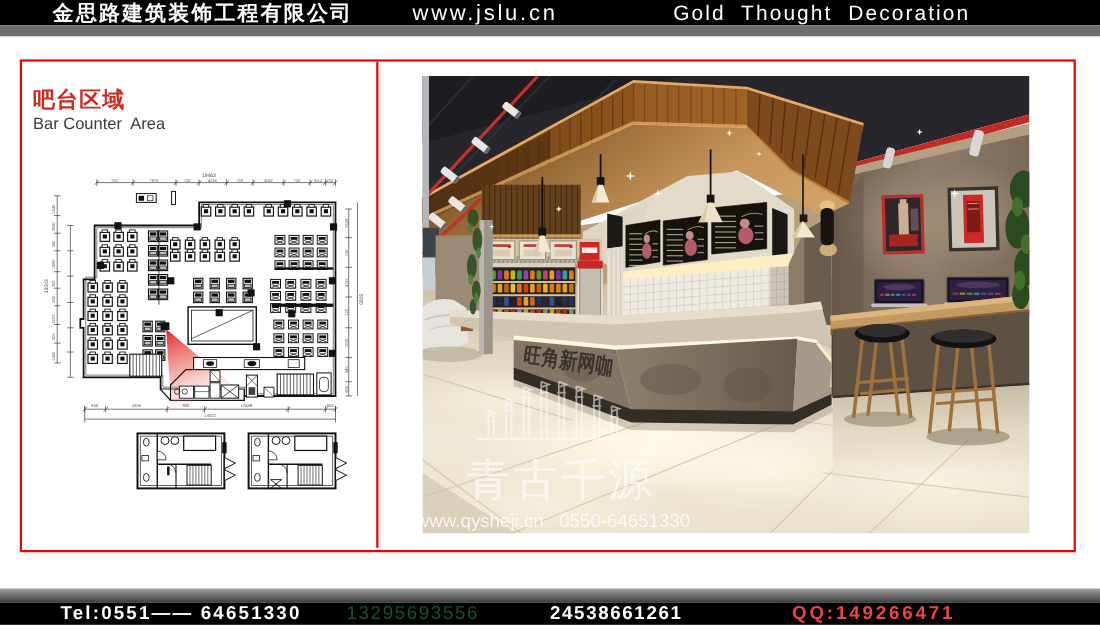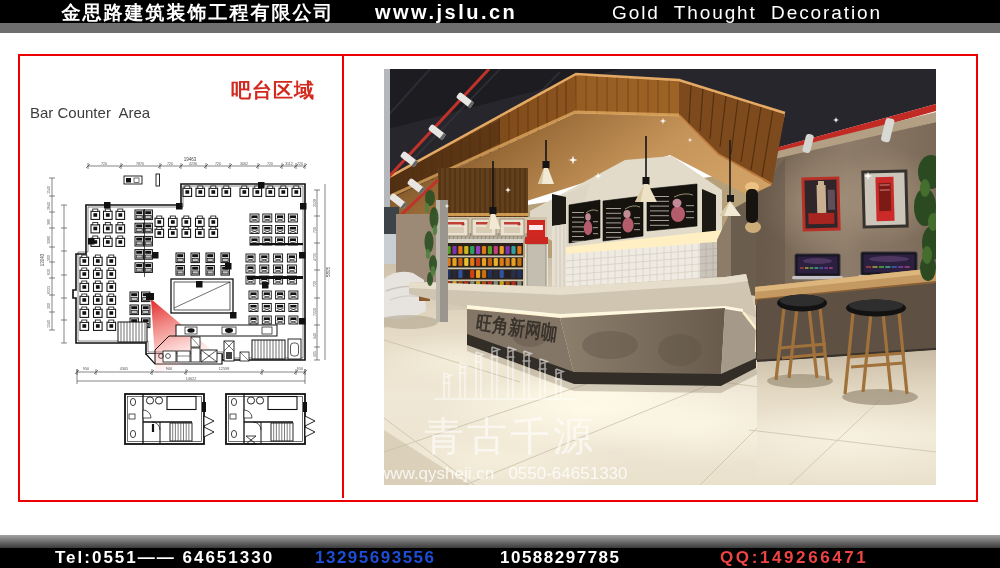--- a/index.html
+++ b/index.html
@@ -4,33 +4,33 @@
 <style>
   html,body{margin:0;padding:0;width:1000px;height:568px;background:#ffffff;overflow:hidden;
     font-family:"Liberation Sans", sans-serif;}
   .abs{position:absolute;}
 </style>
 </head>
 <body>
 
 <div class="abs" style="left:0;top:0;width:1000px;height:23px;background:#000;"></div>
 
-<div class="abs" style="left:48px;top:2px;width:300px;height:21px;color:#fff;font-weight:bold;font-size:19px;letter-spacing:2px;line-height:22px;text-align:center;">金思路建筑装饰工程有限公司</div>
-
-<div class="abs" style="left:375px;top:1px;width:160px;height:21px;color:#fff;font-weight:bold;font-size:20px;letter-spacing:2.5px;line-height:22px;">www.jslu.cn</div>
+<div class="abs" style="left:48px;top:2px;width:300px;height:21px;color:#fff;font-weight:bold;font-size:19px;letter-spacing:2px;line-height:22px;">金思路建筑装饰工程有限公司</div>
+
+<div class="abs" style="left:375px;top:1px;width:160px;height:21px;color:#fff;font-weight:normal;font-size:20px;letter-spacing:2.5px;line-height:22px;">www.jslu.cn</div>
 
 <div class="abs" style="left:612px;top:2px;width:300px;height:21px;color:#fff;font-weight:normal;font-size:19px;letter-spacing:1.9px;line-height:22px;">Gold&nbsp; Thought&nbsp; Decoration</div>
 
 <div class="abs" style="left:0;top:23px;width:1000px;height:10px;background:#6e6e6e;"></div>
 
 <div class="abs" style="left:18px;top:54px;width:956px;height:444px;border:2px solid #ef0000;background:#fff;"></div>
 
 <div class="abs" style="left:342px;top:56px;width:2px;height:442px;background:#ef0000;"></div>
 
-<div class="abs" style="left:30px;top:77px;width:285px;height:24px;text-align:right;color:#d3281e;font-weight:bold;font-size:20px;letter-spacing:1px;">吧台区域</div>
+<div class="abs" style="left:30px;top:77px;width:285px;height:24px;text-align:left;color:#d3281e;font-weight:bold;font-size:20px;letter-spacing:1px;">吧台区域</div>
 
 <div class="abs" style="left:30px;top:104px;width:285px;height:18px;text-align:left;color:#3c3c3c;font-size:15px;">Bar Counter&nbsp; Area</div>
 
 <svg id="plan" class="abs" style="left:18px;top:120px;" width="325" height="380" viewBox="18 120 325 380">
 <defs>
 <g id="tb">
         <rect x="0" y="2.2" width="8.6" height="8.2" fill="#fff" stroke="#111" stroke-width="1.05"></rect>
         <rect x="1.8" y="0" width="5" height="2.4" fill="#fff" stroke="#111" stroke-width="0.8"></rect>
         <rect x="2.4" y="4.2" width="3.8" height="3.6" fill="#111"></rect>
       </g>
@@ -1128,17 +1128,17 @@
 <text x="378" y="479" font-size="17" fill="#ffffff" opacity="0.8" font-family="Liberation Sans">www.qysheji.cn&nbsp;&nbsp;&nbsp;0550-64651330</text>
 </g>
 </svg>
 
 <div class="abs" style="left:0;top:535px;width:1000px;height:13px;background:linear-gradient(#a2a2a2,#3a3a3a);"></div>
 
 <div class="abs" style="left:0;top:548px;width:1000px;height:20px;background:#000;"></div>
 
 <div class="abs" style="left:55px;top:548px;color:#fff;font-weight:bold;font-size:17px;letter-spacing:2px;line-height:20px;">Tel:0551—— 64651330</div>
 
-<div class="abs" style="left:315px;top:548px;color:#1d4ed8;font-weight:bold;font-size:17px;letter-spacing:1.5px;line-height:20px;">13295693556</div>
-
-<div class="abs" style="left:500px;top:548px;color:#fff;font-weight:bold;font-size:17px;letter-spacing:1.5px;line-height:20px;">10588297785</div>
+<div class="abs" style="left:315px;top:548px;color:#14532d;font-weight:normal;font-size:17px;letter-spacing:1.5px;line-height:20px;">13295693556</div>
+
+<div class="abs" style="left:500px;top:548px;color:#fff;font-weight:bold;font-size:17px;letter-spacing:1.5px;line-height:20px;">24538661261</div>
 
 <div class="abs" style="left:720px;top:548px;color:#ef4444;font-weight:bold;font-size:17px;letter-spacing:2.6px;line-height:20px;">QQ:149266471</div>
 
 </body></html>

